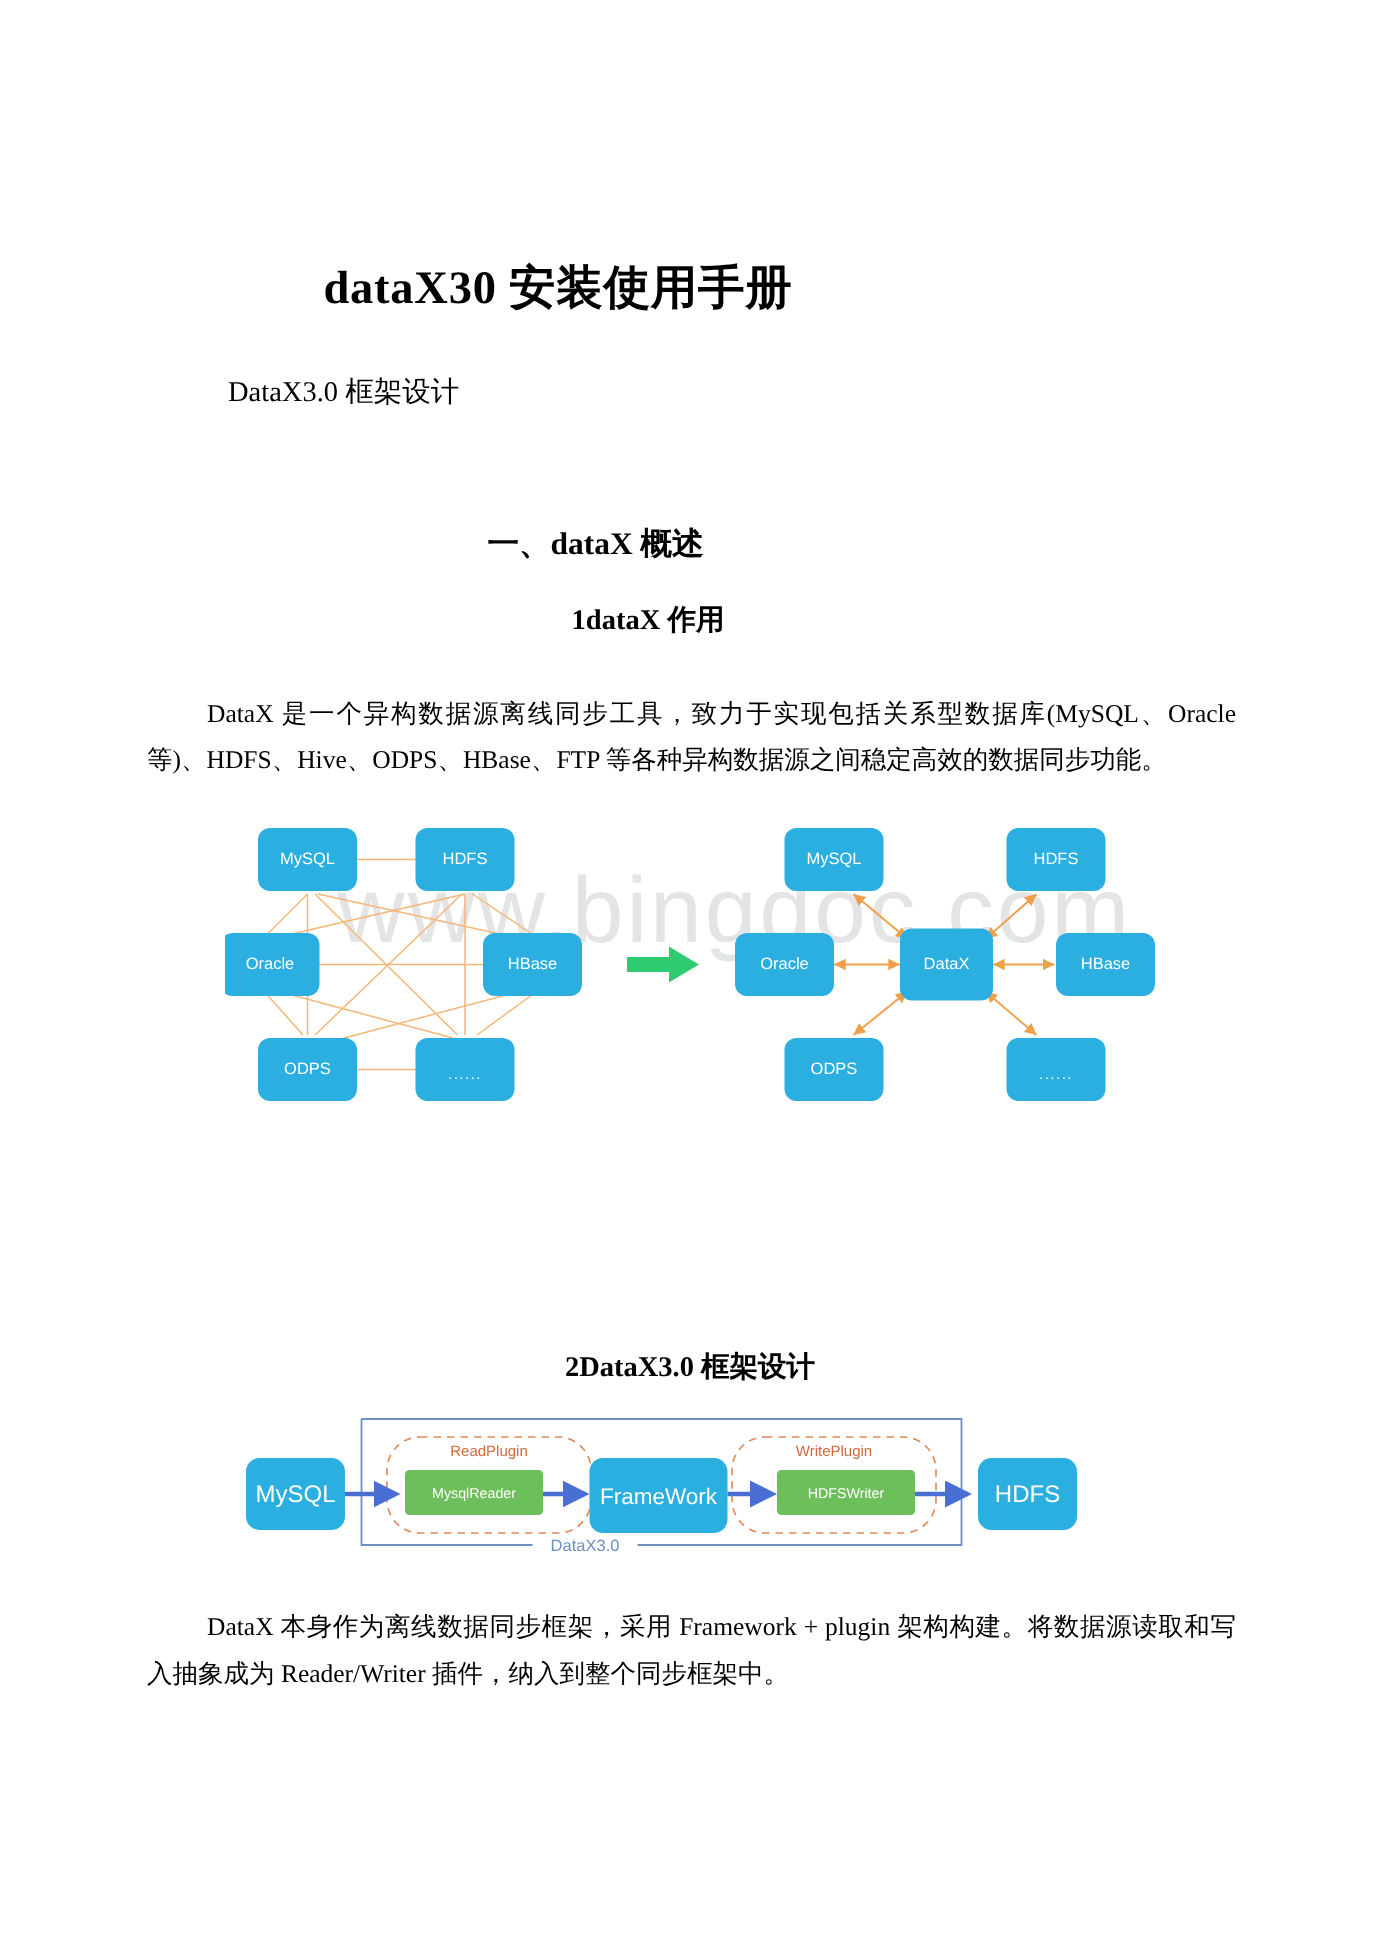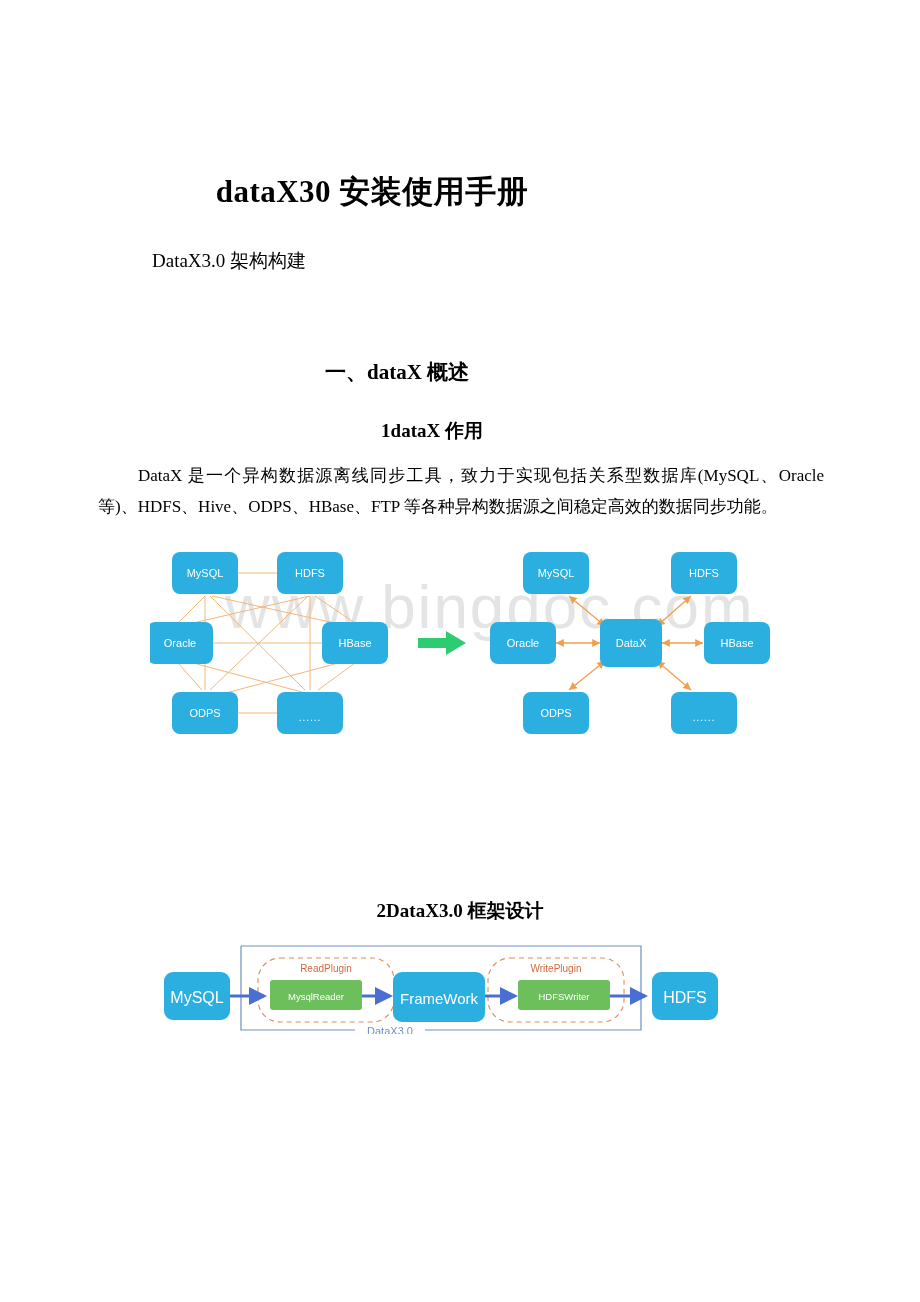--- a/index.html
+++ b/index.html
@@ -37,30 +37,30 @@
   .subtitle {
     position: absolute;
     left: 152px;
     top: 248px;
     font-size: 19px;
     font-family: "Liberation Serif", "DejaVu Serif", serif;
   }
   .h1-center {
     position: absolute;
     left: 0;
-    top: 358px;
+    top: 348px;
     width: 794px;
     text-align: center;
     font-size: 21px;
     font-weight: bold;
   }
   .h2-center {
     position: absolute;
     left: 0;
-    top: 418px;
+    top: 400px;
     width: 864px;
     text-align: center;
     font-size: 19px;
     font-weight: bold;
   }
   .h2-center-2 {
     position: absolute;
     left: 0;
     top: 898px;
     width: 920px;
@@ -119,21 +119,21 @@
     dominant-baseline: central;
   }
 </style>
 </head>
 <body>
 
 <div class="page">
 
   <h1 class="doc-title">dataX30 安装使用手册</h1>
 
-  <div class="subtitle">DataX3.0 架构构建</div>
+  <div class="subtitle">DataX3.0 框架设计</div>
 
   <div class="h1-center">一、dataX 概述</div>
 
   <div class="h2-center">1dataX 作用</div>
 
   <p class="para" id="para-intro"><span class="indent"></span><span>DataX 是一个异构数据源离线同步工具，致力于实现包括关系型数据库(MySQL、Oracle 等)、HDFS、Hive、ODPS、HBase、FTP 等各种异构数据源之间稳定高效的数据同步功能。</span></p>
 
   <div class="fig1">
     <svg width="620" height="200" viewBox="0 0 620 200" xmlns="http://www.w3.org/2000/svg">
       <defs>
@@ -293,14 +293,15 @@
         <text class="fw-label" x="424" y="54" font-size="9.5" fill="#ffffff">HDFSWriter</text>
       </g>
 
       <g>
         <rect x="512" y="30" width="66" height="48" rx="9" fill="#2BAEE0"></rect>
         <text class="fw-label" x="545" y="55" font-size="16" fill="#ffffff">HDFS</text>
       </g>
     </svg>
   </div>
 
+  <p class="para" id="para-frame"><span class="indent"></span><span>DataX 本身作为离线数据同步框架，采用 Framework + plugin 架构构建。将数据源读取和写入抽象成为 Reader/Writer 插件，纳入到整个同步框架中。</span></p>
 
 </div>
 
 </body></html>

